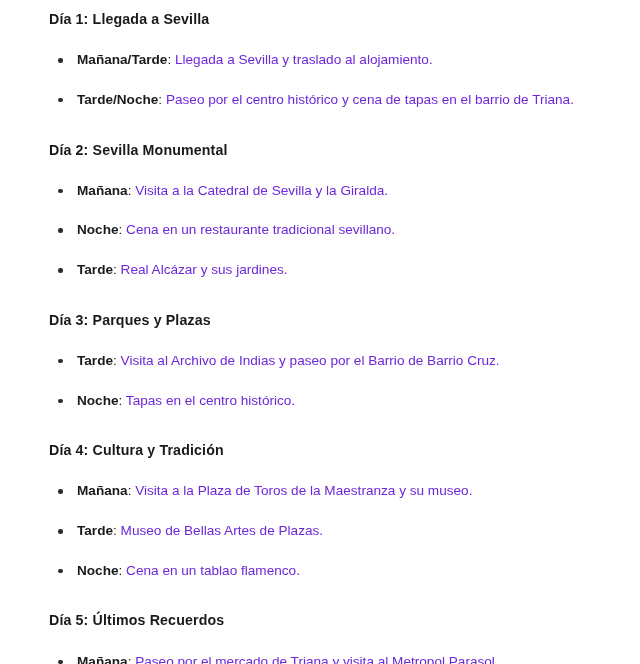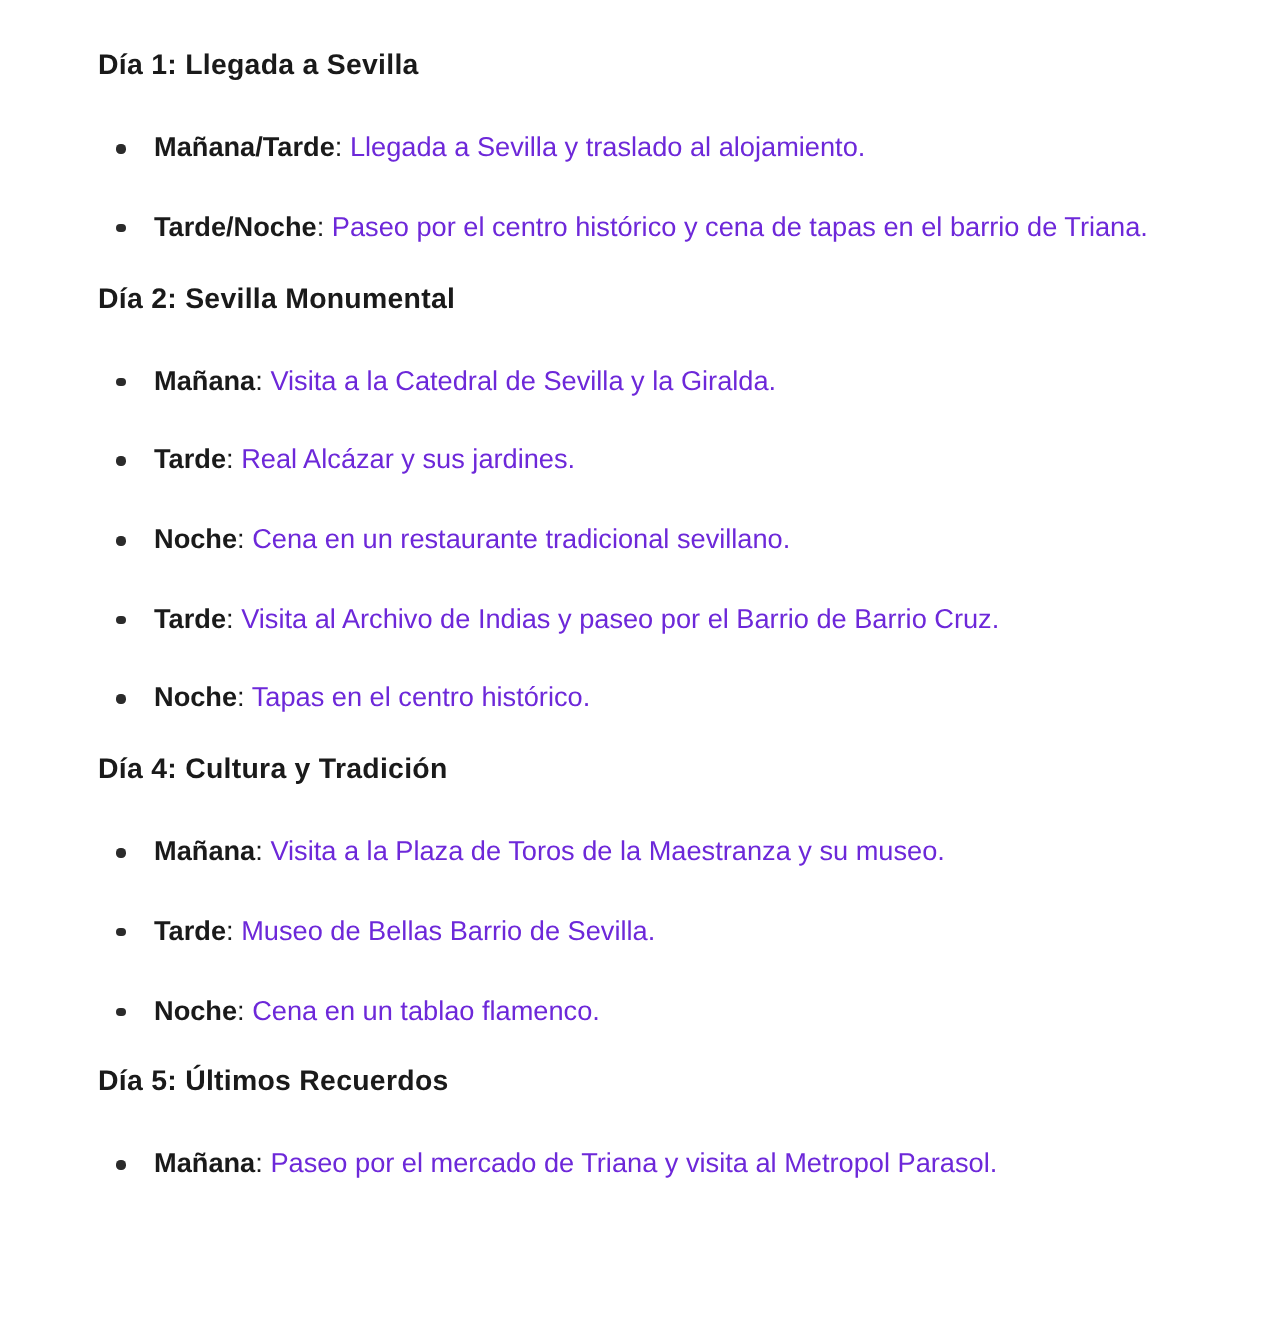--- a/index.html
+++ b/index.html
@@ -14,37 +14,37 @@
     overflow: hidden;
     font-family: "Liberation Sans", "DejaVu Sans", sans-serif;
     -webkit-font-smoothing: antialiased;
   }
   #itinerary {
     position: relative;
     width: 588px;
     height: 664px;
     background: #ffffff;
     box-sizing: border-box;
-    padding: 24px 20px 0 49px;
+    padding: 10px 20px 0 49px;
   }
   .day-block {
     margin: 0 0 0 0;
   }
   .day-heading {
     font-size: 14.2px;
     font-weight: bold;
     color: #1a1a1a;
     line-height: 1.35;
     margin: 0 0 0 0;
     padding: 0;
     letter-spacing: 0.01em;
     white-space: nowrap;
   }
   .day-block + .day-block {
-    margin-top: 18px;
+    margin-top: 32px;
   }
   ul.activity-list {
     list-style: none;
     margin: 0;
     padding: 0;
   }
   ul.activity-list > li {
     position: relative;
     padding-left: 28px;
     margin-top: 22px;
@@ -82,35 +82,36 @@
       <div class="day-heading">Día 1: Llegada a Sevilla</div>
       <ul class="activity-list">
         <li><span class="bullet-marker" aria-label="•"></span><span class="activity-label">Mañana/Tarde</span><span class="activity-sep">:</span> <span class="activity-text">Llegada a Sevilla y traslado al alojamiento.</span></li>
         <li><span class="bullet-marker" aria-label="•"></span><span class="activity-label">Tarde/Noche</span><span class="activity-sep">:</span> <span class="activity-text">Paseo por el centro histórico y cena de tapas en el barrio de Triana.</span></li>
       </ul>
     </div>
     <div class="day-block">
       <div class="day-heading">Día 2: Sevilla Monumental</div>
       <ul class="activity-list">
         <li><span class="bullet-marker" aria-label="•"></span><span class="activity-label">Mañana</span><span class="activity-sep">:</span> <span class="activity-text">Visita a la Catedral de Sevilla y la Giralda.</span></li>
+        <li><span class="bullet-marker" aria-label="•"></span><span class="activity-label">Noche</span><span class="activity-sep">:</span> <span class="activity-text">Cena en un restaurante tradicional sevillano.</span></li>
         <li><span class="bullet-marker" aria-label="•"></span><span class="activity-label">Tarde</span><span class="activity-sep">:</span> <span class="activity-text">Real Alcázar y sus jardines.</span></li>
-        <li><span class="bullet-marker" aria-label="•"></span><span class="activity-label">Noche</span><span class="activity-sep">:</span> <span class="activity-text">Cena en un restaurante tradicional sevillano.</span></li>
       </ul>
     </div>
     <div class="day-block">
+      <div class="day-heading">Día 3: Parques y Plazas</div>
       <ul class="activity-list">
         <li><span class="bullet-marker" aria-label="•"></span><span class="activity-label">Tarde</span><span class="activity-sep">:</span> <span class="activity-text">Visita al Archivo de Indias y paseo por el Barrio de Barrio Cruz.</span></li>
         <li><span class="bullet-marker" aria-label="•"></span><span class="activity-label">Noche</span><span class="activity-sep">:</span> <span class="activity-text">Tapas en el centro histórico.</span></li>
       </ul>
     </div>
     <div class="day-block">
       <div class="day-heading">Día 4: Cultura y Tradición</div>
       <ul class="activity-list">
         <li><span class="bullet-marker" aria-label="•"></span><span class="activity-label">Mañana</span><span class="activity-sep">:</span> <span class="activity-text">Visita a la Plaza de Toros de la Maestranza y su museo.</span></li>
-        <li><span class="bullet-marker" aria-label="•"></span><span class="activity-label">Tarde</span><span class="activity-sep">:</span> <span class="activity-text">Museo de Bellas Barrio de Sevilla.</span></li>
+        <li><span class="bullet-marker" aria-label="•"></span><span class="activity-label">Tarde</span><span class="activity-sep">:</span> <span class="activity-text">Museo de Bellas Artes de Plazas.</span></li>
         <li><span class="bullet-marker" aria-label="•"></span><span class="activity-label">Noche</span><span class="activity-sep">:</span> <span class="activity-text">Cena en un tablao flamenco.</span></li>
       </ul>
     </div>
     <div class="day-block">
       <div class="day-heading">Día 5: Últimos Recuerdos</div>
       <ul class="activity-list">
         <li><span class="bullet-marker" aria-label="•"></span><span class="activity-label">Mañana</span><span class="activity-sep">:</span> <span class="activity-text">Paseo por el mercado de Triana y visita al Metropol Parasol.</span></li>
       </ul>
     </div>
   </div>

